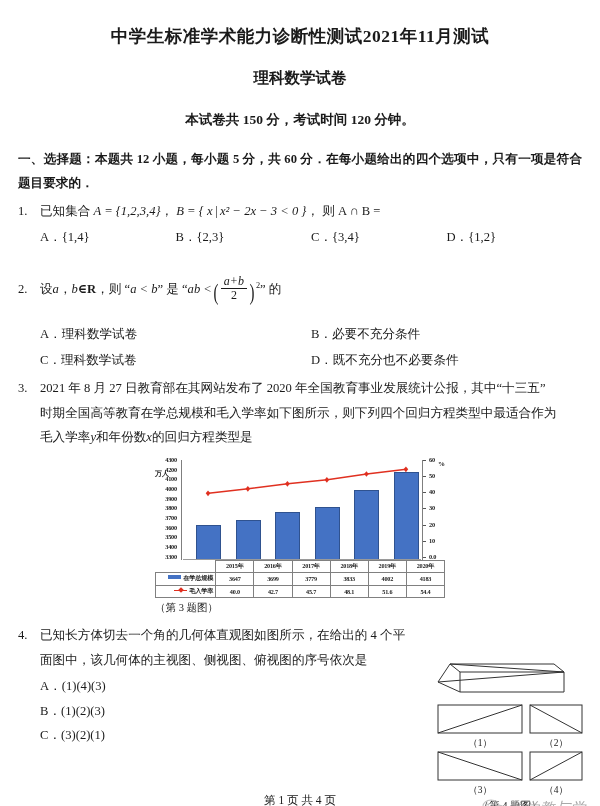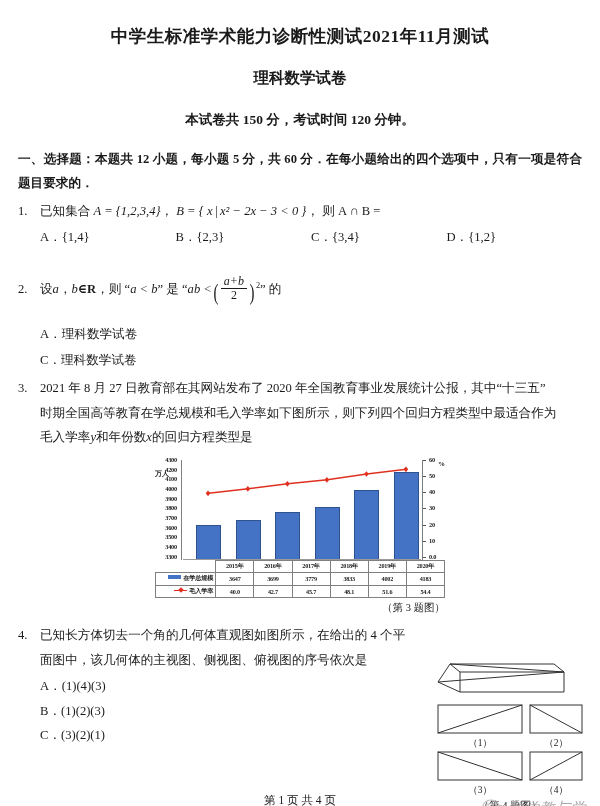--- a/index.html
+++ b/index.html
@@ -188,21 +188,21 @@
   .legend-swatch-line::before {
     content:""; position:absolute; left:0; top:2px;
     width: 13px; height: 1.4px; background: #e03020;
   }
   .legend-swatch-line::after {
     content:""; position:absolute; left:4.5px; top:0.5px;
     width: 4px; height: 4px; background: #e03020;
     transform: rotate(45deg);
   }
   .fig-caption {
-    text-align: right;
+    text-align: left;
     font-size: 10.5px;
     margin-top: 3px;
   }
 
   
   .q4-figs {
     position: absolute;
     right: 16px;
     top: 636px;
     width: 148px;
@@ -264,23 +264,25 @@
     <span><span>B．</span><span>{2,3}</span></span>
     <span><span>C．</span><span>{3,4}</span></span>
     <span><span>D．</span><span>{1,2}</span></span>
   </div>
 
   <div class="q" style="margin-top:20px">
     <span class="q-num">2.</span><span class="q-body"><span>设</span><span class="mi">a</span><span>，</span><span class="mi">b</span><span class="mb">∈R</span>，<span>则 “</span><span class="mi">a &lt; b</span><span>” 是 “</span><span class="mi">ab &lt;</span><span class="paren-big">(</span><span class="frac"><span class="num mi">a+b</span><span class="den">2</span></span><span class="paren-big">)</span><span class="sup">2</span><span>” 的</span></span>
   </div>
   <div class="opts-row two" style="margin-top:6px">
     <span><span>A．</span><span>理科数学试卷</span></span>
+    <span><span>B．</span><span>必要不充分条件</span></span>
   </div>
   <div class="opts-row two">
     <span><span>C．</span><span>理科数学试卷</span></span>
+    <span><span>D．</span><span>既不充分也不必要条件</span></span>
   </div>
 
   <div class="q" style="">
     <span class="q-num">3.</span><span class="q-body">2021 年 8 月 27 日教育部在其网站发布了 2020 年全国教育事业发展统计公报，其中“十三五”</span>
     <span class="q-indent">时期全国高等教育在学总规模和毛入学率如下图所示，则下列四个回归方程类型中最适合作为</span>
     <span class="q-indent"><span>毛入学率</span><span class="mi">y</span><span>和年份数</span><span class="mi">x</span><span>的回归方程类型是</span></span>
   </div>
 
   <div class="chart-wrap">
     <div class="chart-axis-unit-l">万人</div>

